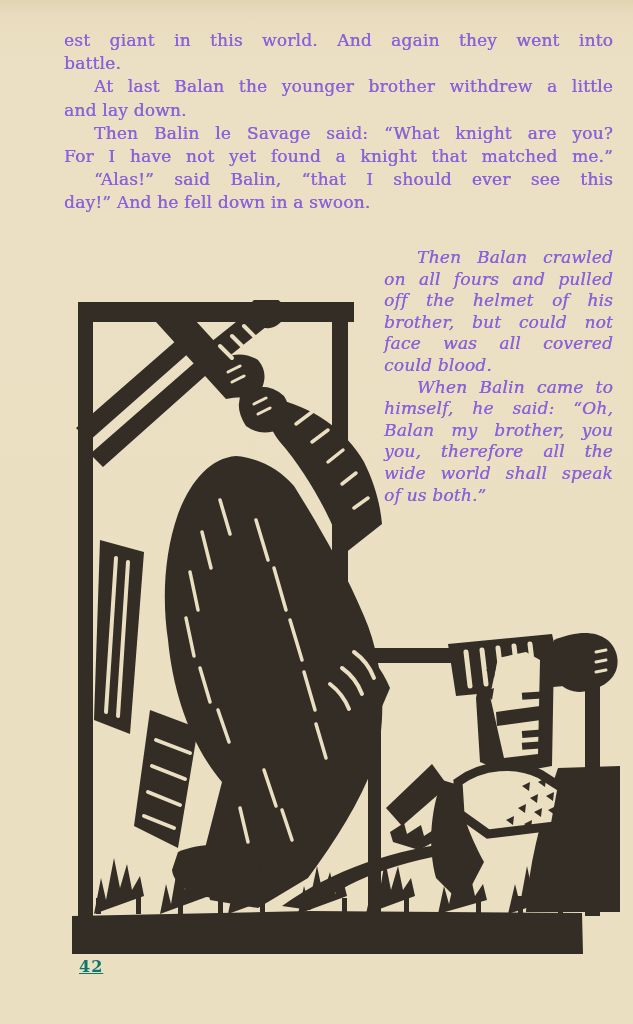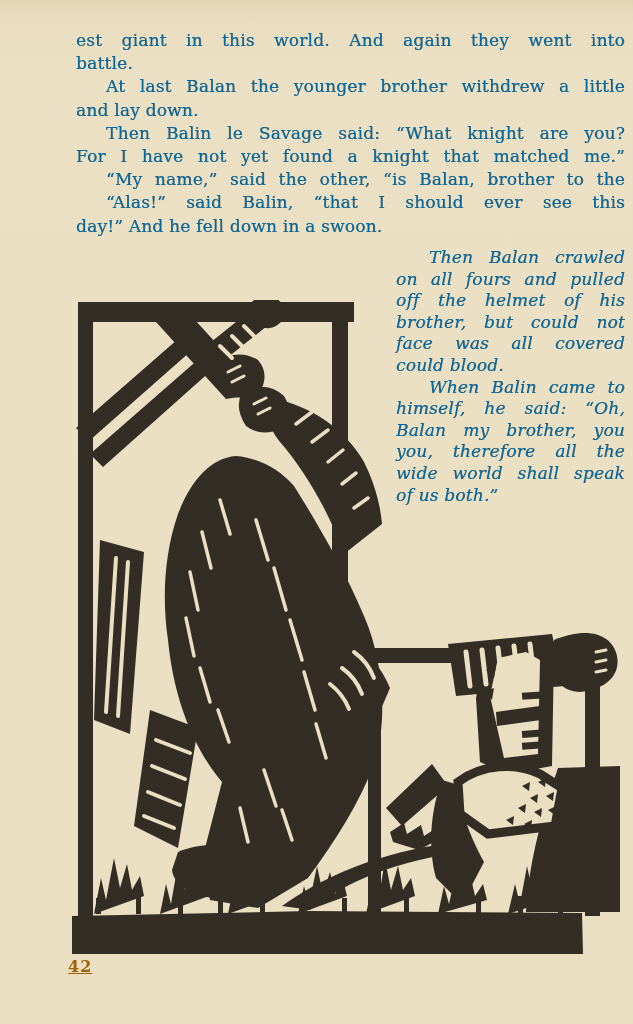--- a/index.html
+++ b/index.html
@@ -5,51 +5,49 @@
   html,body{margin:0;padding:0;}
   body{
     width:633px;height:1024px;position:relative;overflow:hidden;
     background:
       radial-gradient(140% 110% at 50% 45%, rgba(255,255,255,0.04) 60%, rgba(110,90,50,0.09) 100%),
       linear-gradient(180deg,#dfd2af 0px,#e8dbbc 14px,#ebdfc2 60px,#eadec0 100%);
     font-family:"DejaVu Serif","Liberation Serif",serif;
   }
   .page{position:absolute;inset:0;}
   .textcol{
-    position:absolute;color:#0369a1;text-align:justify;
+    position:absolute;color:#8b5cf6;text-align:justify;
     letter-spacing:0.2px;
     text-shadow:0.35px 0 0 rgba(57,51,42,0.55);
-    margin-left:12px;
   }
   .top-block{left:64px;top:29px;width:549px;font-size:17px;line-height:23.2px;}
   .right-block{left:384px;top:247px;width:229px;font-size:17px;line-height:21.6px;font-style:italic;}
   .ln{white-space:normal;}
   .j{text-align-last:justify;}
   .ind{text-indent:30px;}
   .ind2{text-indent:33px;}
   .pagenum{
-    position:absolute;left:68px;top:957px;font-size:16px;font-weight:bold;
-    color:#a16207;letter-spacing:1px;text-decoration:underline;
+    position:absolute;left:79px;top:957px;font-size:16px;font-weight:bold;
+    color:#0f766e;letter-spacing:1px;text-decoration:underline;
   }
   .illo{position:absolute;left:60px;top:300px;width:560px;height:660px;}
   .illo svg{display:block;width:100%;height:100%;}
 </style>
 </head>
 <body>
 
 <div class="page">
 
   <div class="textcol top-block">
     <div class="ln j">est giant in this world. And again they went into</div>
     <div class="ln">battle.</div>
     <div class="ln j ind">At last Balan the younger brother withdrew a little</div>
     <div class="ln">and lay down.</div>
     <div class="ln j ind">Then Balin le Savage said: “What knight are you?</div>
     <div class="ln j">For I have not yet found a knight that matched me.”</div>
-    <div class="ln j ind">“My name,” said the other, “is Balan, brother to the</div>
     <div class="ln j ind">“Alas!” said Balin, “that I should ever see this</div>
     <div class="ln">day!” And he fell down in a swoon.</div>
   </div>
 
   <div class="textcol right-block">
     <div class="ln j ind2">Then Balan crawled</div>
     <div class="ln j">on all fours and pulled</div>
     <div class="ln j">off the helmet of his</div>
     <div class="ln j">brother, but could not</div>
     <div class="ln j">face was all covered</div>

